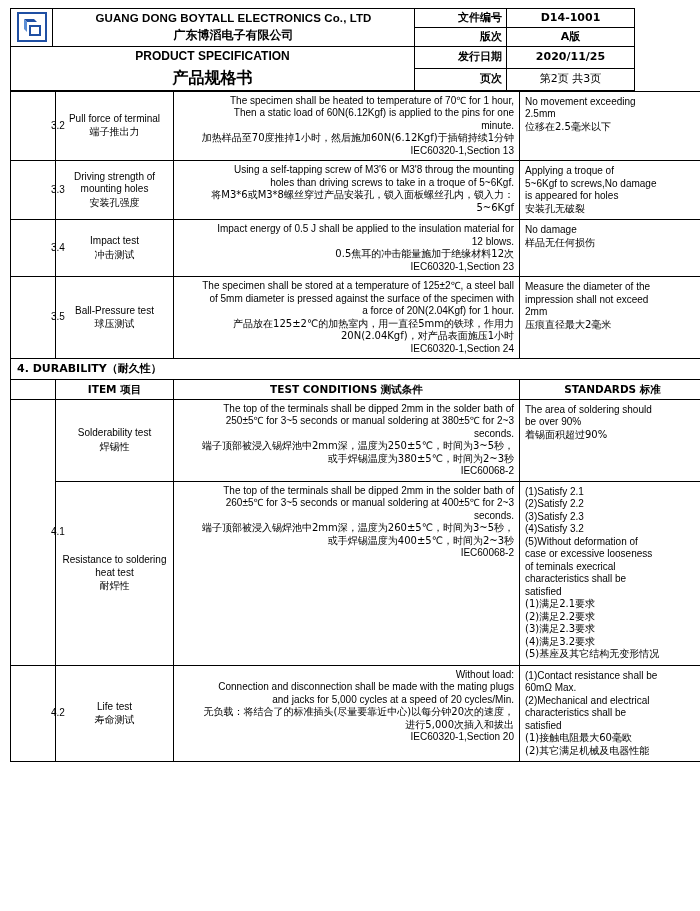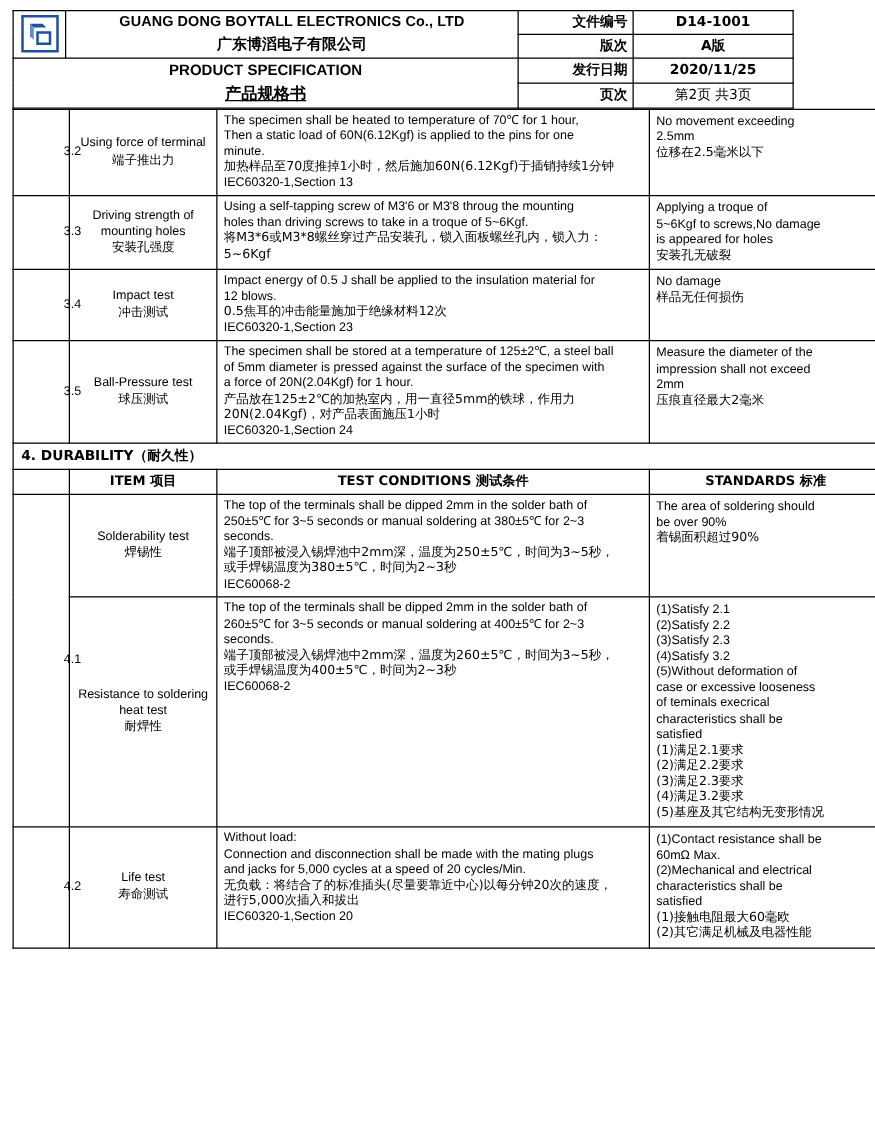--- a/index.html
+++ b/index.html
@@ -64,42 +64,42 @@
     font-size: 12px;
     margin-top: 3px;
     font-family: "DejaVu Sans", sans-serif;
   }
   .spec-cell {
     text-align: center;
     vertical-align: middle;
     padding: 4px 2px;
   }
   .spec-en { font-weight: bold; font-size: 12px; }
-  .spec-cn { font-weight: bold; font-size: 13px; margin-top: 4px; font-family: "DejaVu Sans", sans-serif; text-decoration: underline; }
+  .spec-cn { font-weight: bold; font-size: 16px; margin-top: 4px; font-family: "DejaVu Sans", sans-serif; }
   .lbl-cell {
     text-align: right;
     font-weight: bold;
     font-size: 11px;
     width: 92px;
     font-family: "DejaVu Sans", sans-serif;
   }
   .val-cell {
     text-align: center;
     font-weight: bold;
     font-size: 11px;
     width: 128px;
     font-family: "DejaVu Sans", sans-serif;
   }
   .page-cell { font-weight: normal; font-size: 11px; text-align: center; font-family: "DejaVu Sans", sans-serif; }
 
   
   .main { margin-top: 0; border-top: none; }
   .c-no   { width: 30px;  text-align: center; font-size: 10px; padding-left: 40px; }
   .c-item { width: 118px; text-align: center; font-size: 10px; }
-  .c-cond { width: 346px; text-align: left; vertical-align: top; padding: 3px 5px; }
+  .c-cond { width: 346px; text-align: right; vertical-align: top; padding: 3px 5px; }
   .c-std  { width: 186px; text-align: left; vertical-align: top; padding: 4px 5px; }
   .cn { font-family: "DejaVu Sans", sans-serif; }
   .item-en { font-size: 10px; }
   .item-cn { font-size: 10px; font-family: Liberation Serif, serif; margin-top: 1px; }
   .ln { display: block; }
 
   .sec-title {
     font-weight: bold;
     font-size: 11px;
     text-align: left;
@@ -156,21 +156,21 @@
     </tr>
   </tbody>
     </table>
 
   <table class="main">
 
     <tbody>
         <tr>
       <td class="c-no">3.2</td>
       <td class="c-item">
-        <div class="item-en">Using force of terminal</div>
+        <div class="item-en">Pull force of terminal</div>
         <div class="item-cn">端子推出力</div>
       </td>
       <td class="c-cond">
         <span class="ln">The specimen shall be heated to temperature of 70℃ for 1 hour,</span>
         <span class="ln">Then a static load of 60N(6.12Kgf) is applied to the pins for one</span>
         <span class="ln">minute.</span>
         <span class="ln cn">加热样品至70度推掉1小时，然后施加60N(6.12Kgf)于插销持续1分钟</span>
         <span class="ln">IEC60320-1,Section 13</span>
       </td>
       <td class="c-std">

